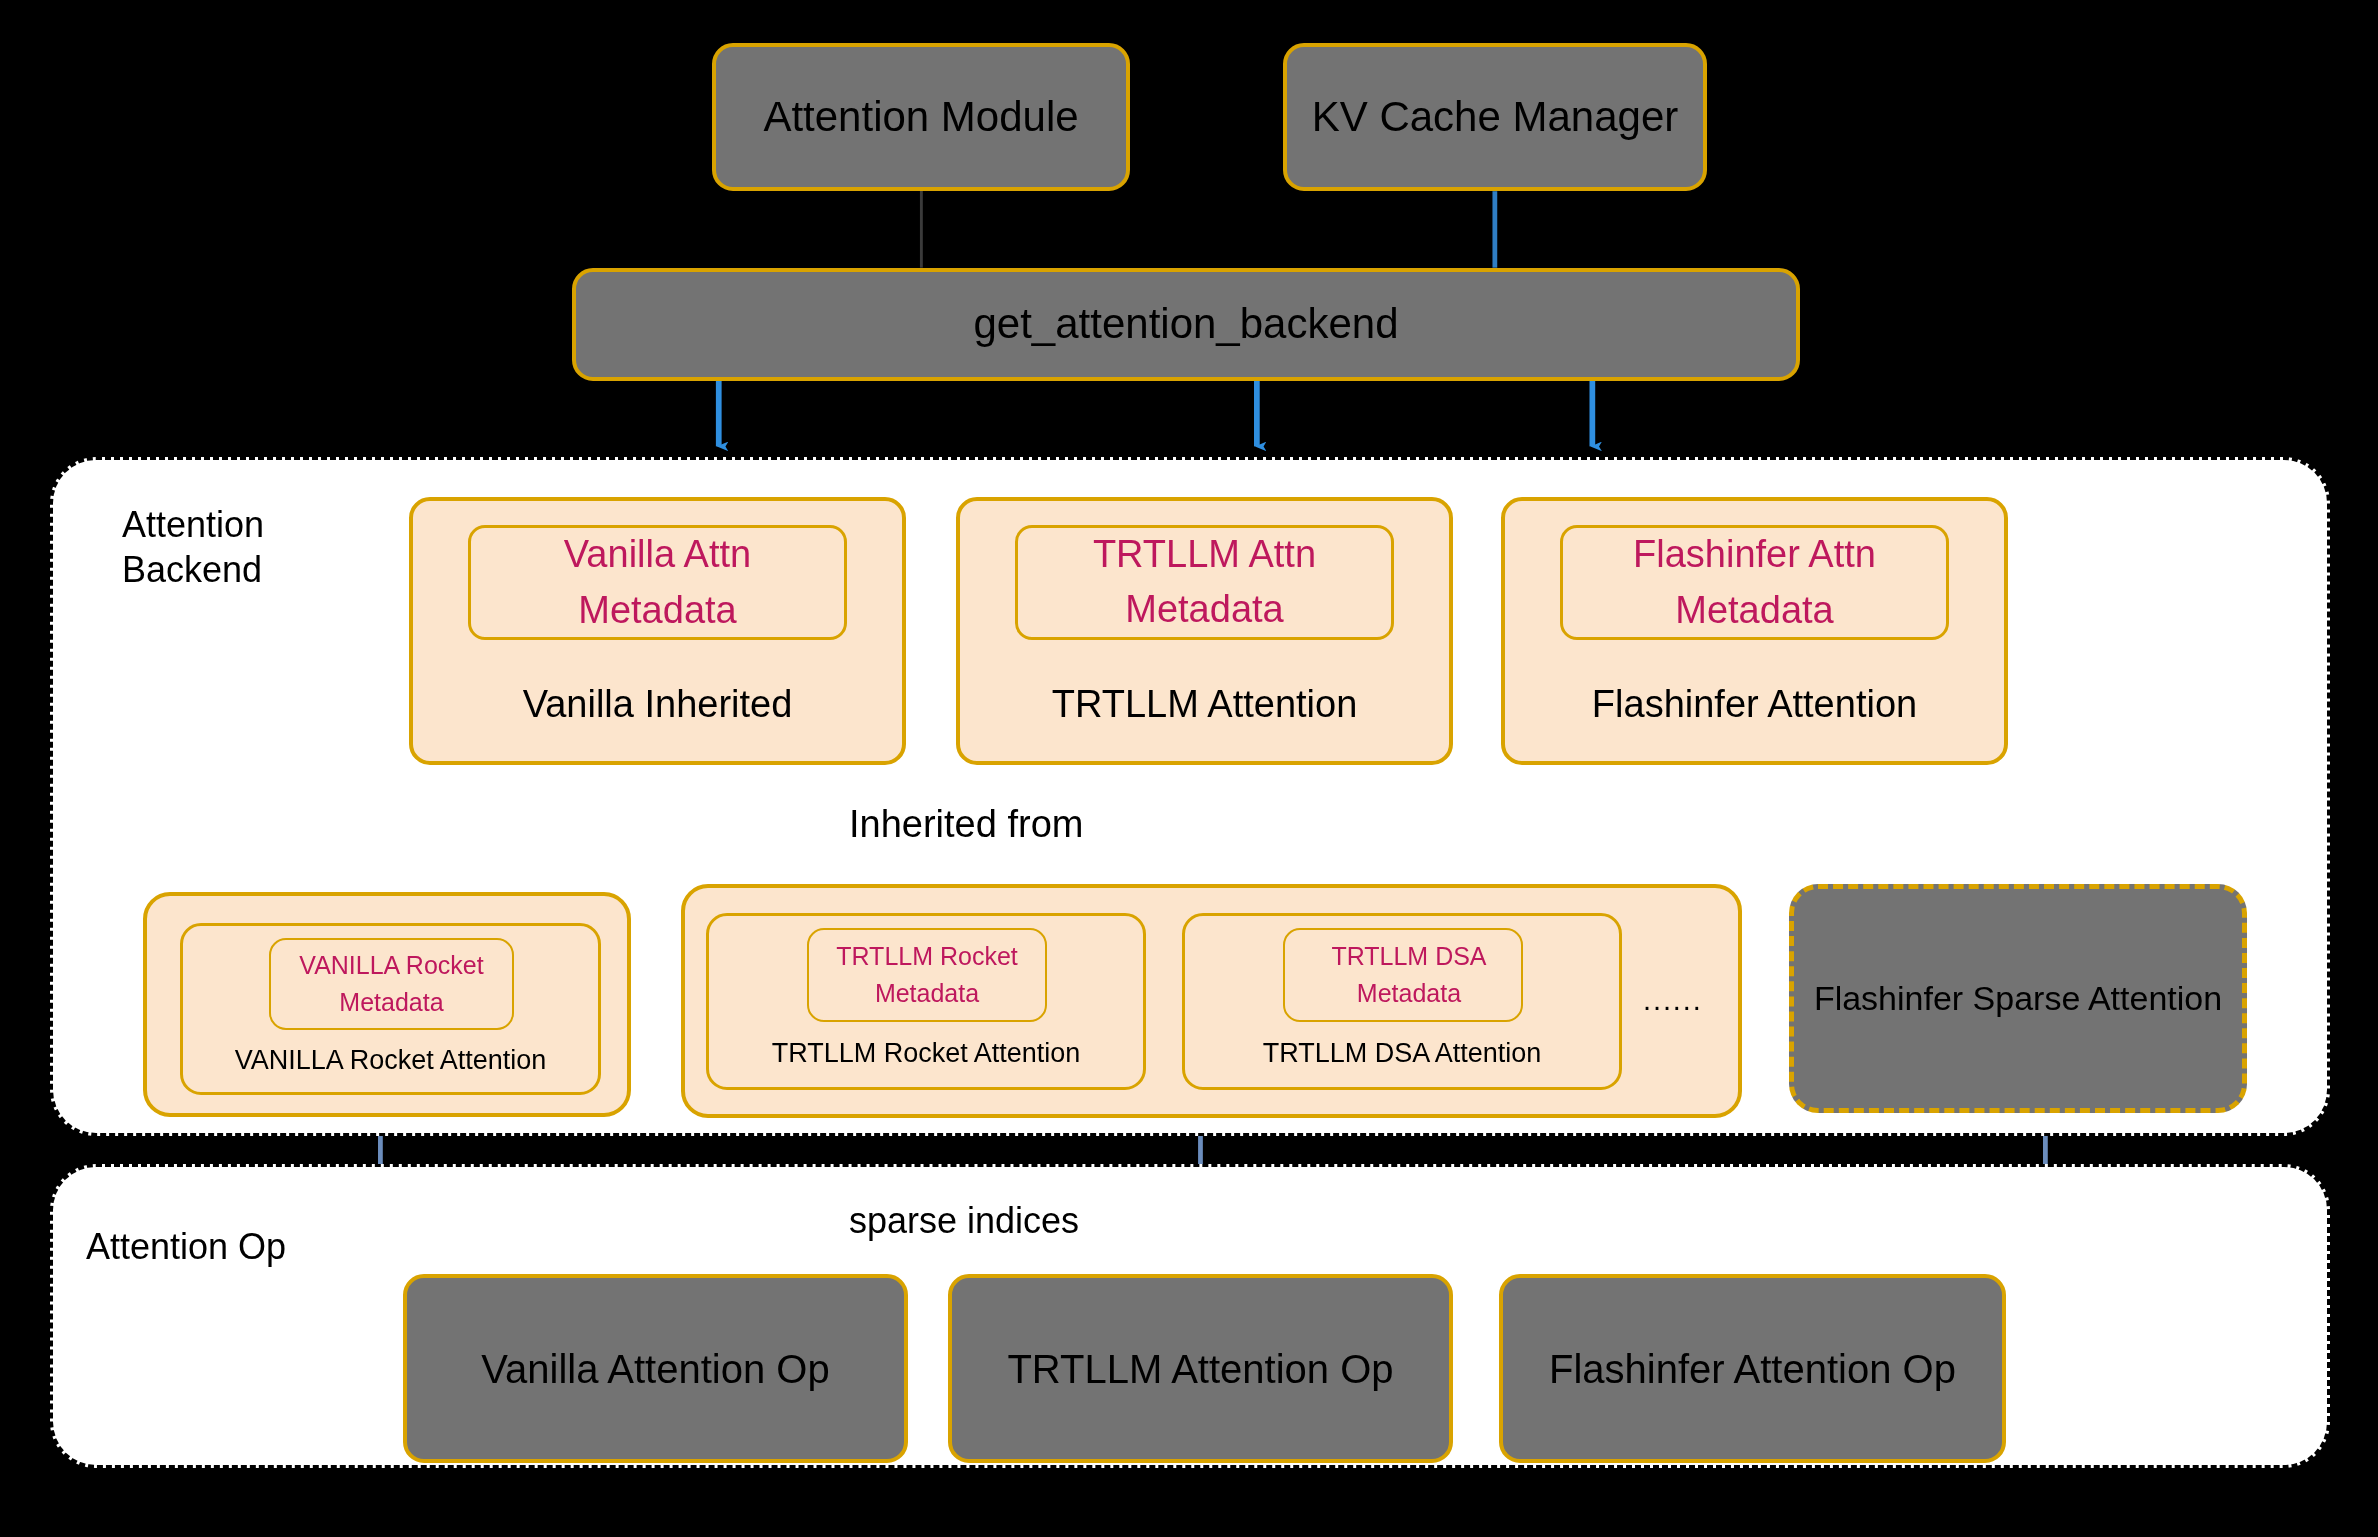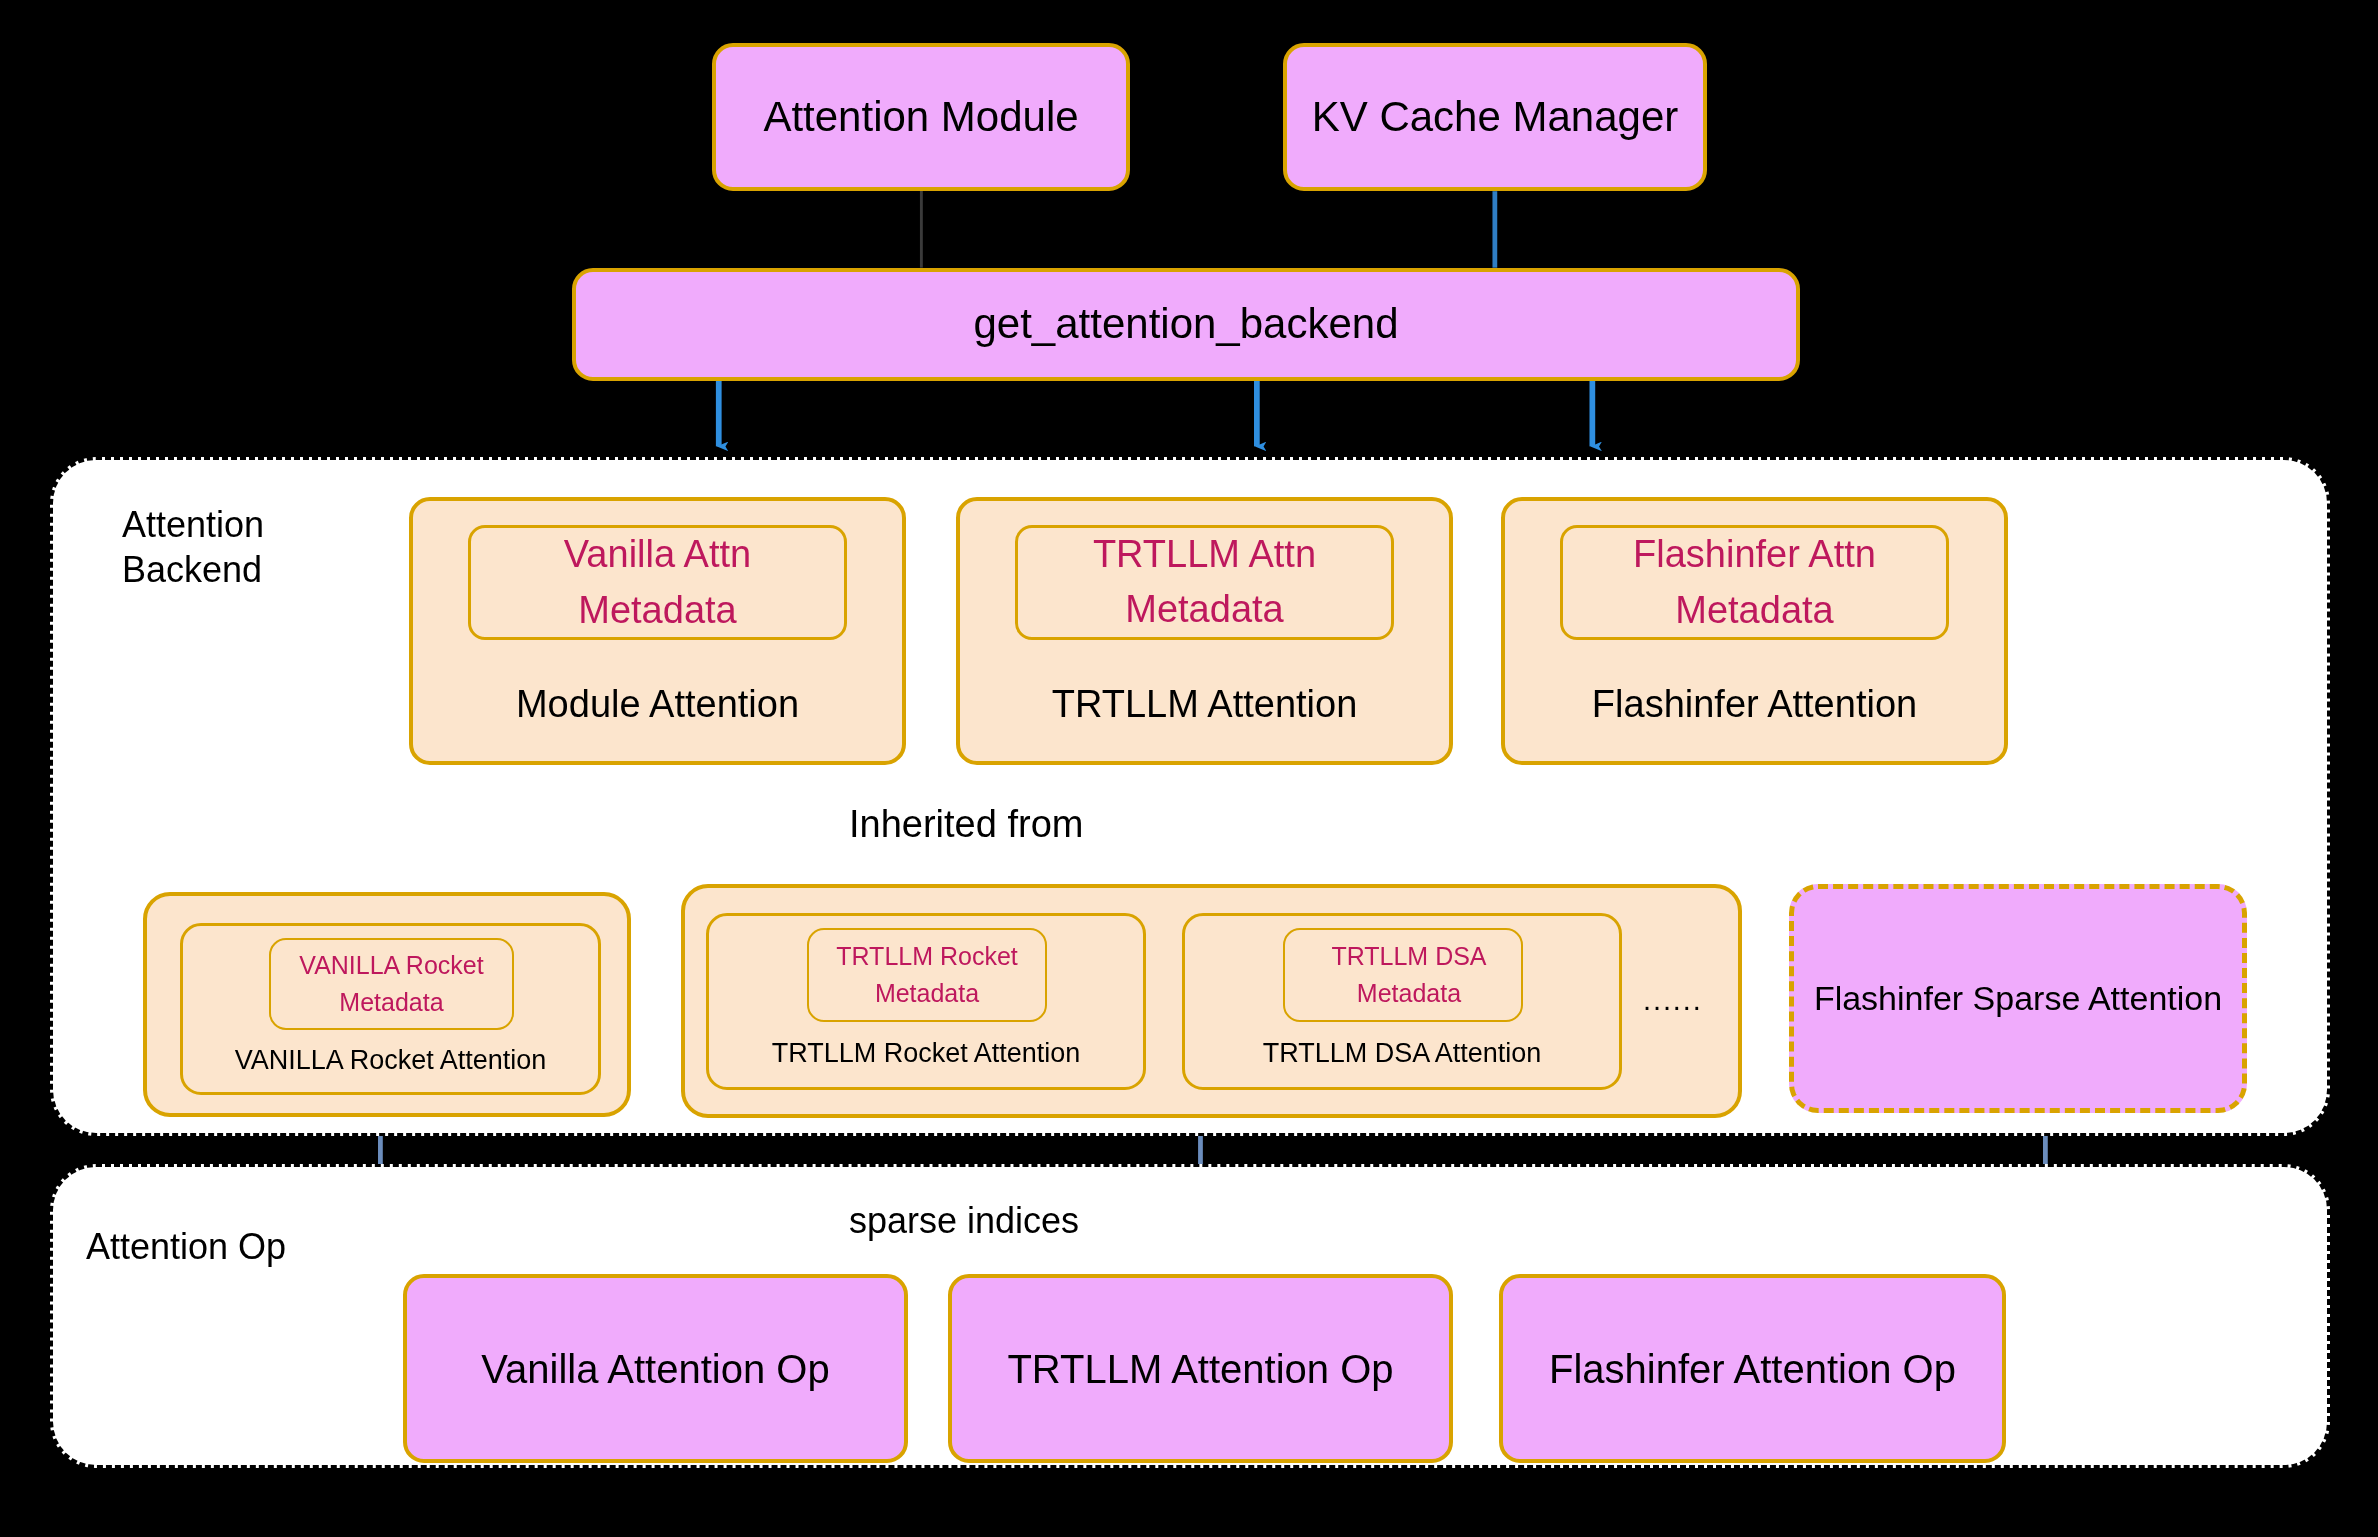--- a/index.html
+++ b/index.html
@@ -20,21 +20,21 @@
     left: 0; top: 0;
     width: 2378px;
     height: 1537px;
   }
 
   
   .abs { position: absolute; box-sizing: border-box; }
 
   
   .node {
-    background: #f0abfc;
+    background: #737373;
     border: 4.8px solid #d9a300;
     border-radius: 21px;
     display: flex;
     align-items: center;
     justify-content: center;
     color: #000000;
     text-align: center;
     line-height: 1.25;
   }
 
@@ -187,21 +187,21 @@
   <div class="section" style="left:50px; top:457px; width:2280px; height:679px;"></div>
 
   <div class="section-label" style="left:122px; top:502px; width:287px;">Attention
 Backend</div>
 
   <div class="composite" style="left:409px; top:497px; width:497px; height:268px;">
     <div class="inner" style="left:55px; top:24px; right:55px; height:115px; font-size:38px;">
       <span style="white-space:pre-line;">Vanilla Attn
 Metadata</span>
     </div>
-    <div class="outer-label" style="top:182px; font-size:38px;">Module Attention</div>
+    <div class="outer-label" style="top:182px; font-size:38px;">Vanilla Inherited</div>
   </div>
 
   <div class="composite" style="left:956px; top:497px; width:497px; height:268px;">
     <div class="inner" style="left:55px; top:24px; right:55px; height:115px; font-size:38px;align-items:flex-end;">
       <span style="white-space:pre-line;">TRTLLM Attn
 Metadata</span>
     </div>
     <div class="outer-label" style="top:182px; font-size:38px;">TRTLLM Attention</div>
   </div>
 

